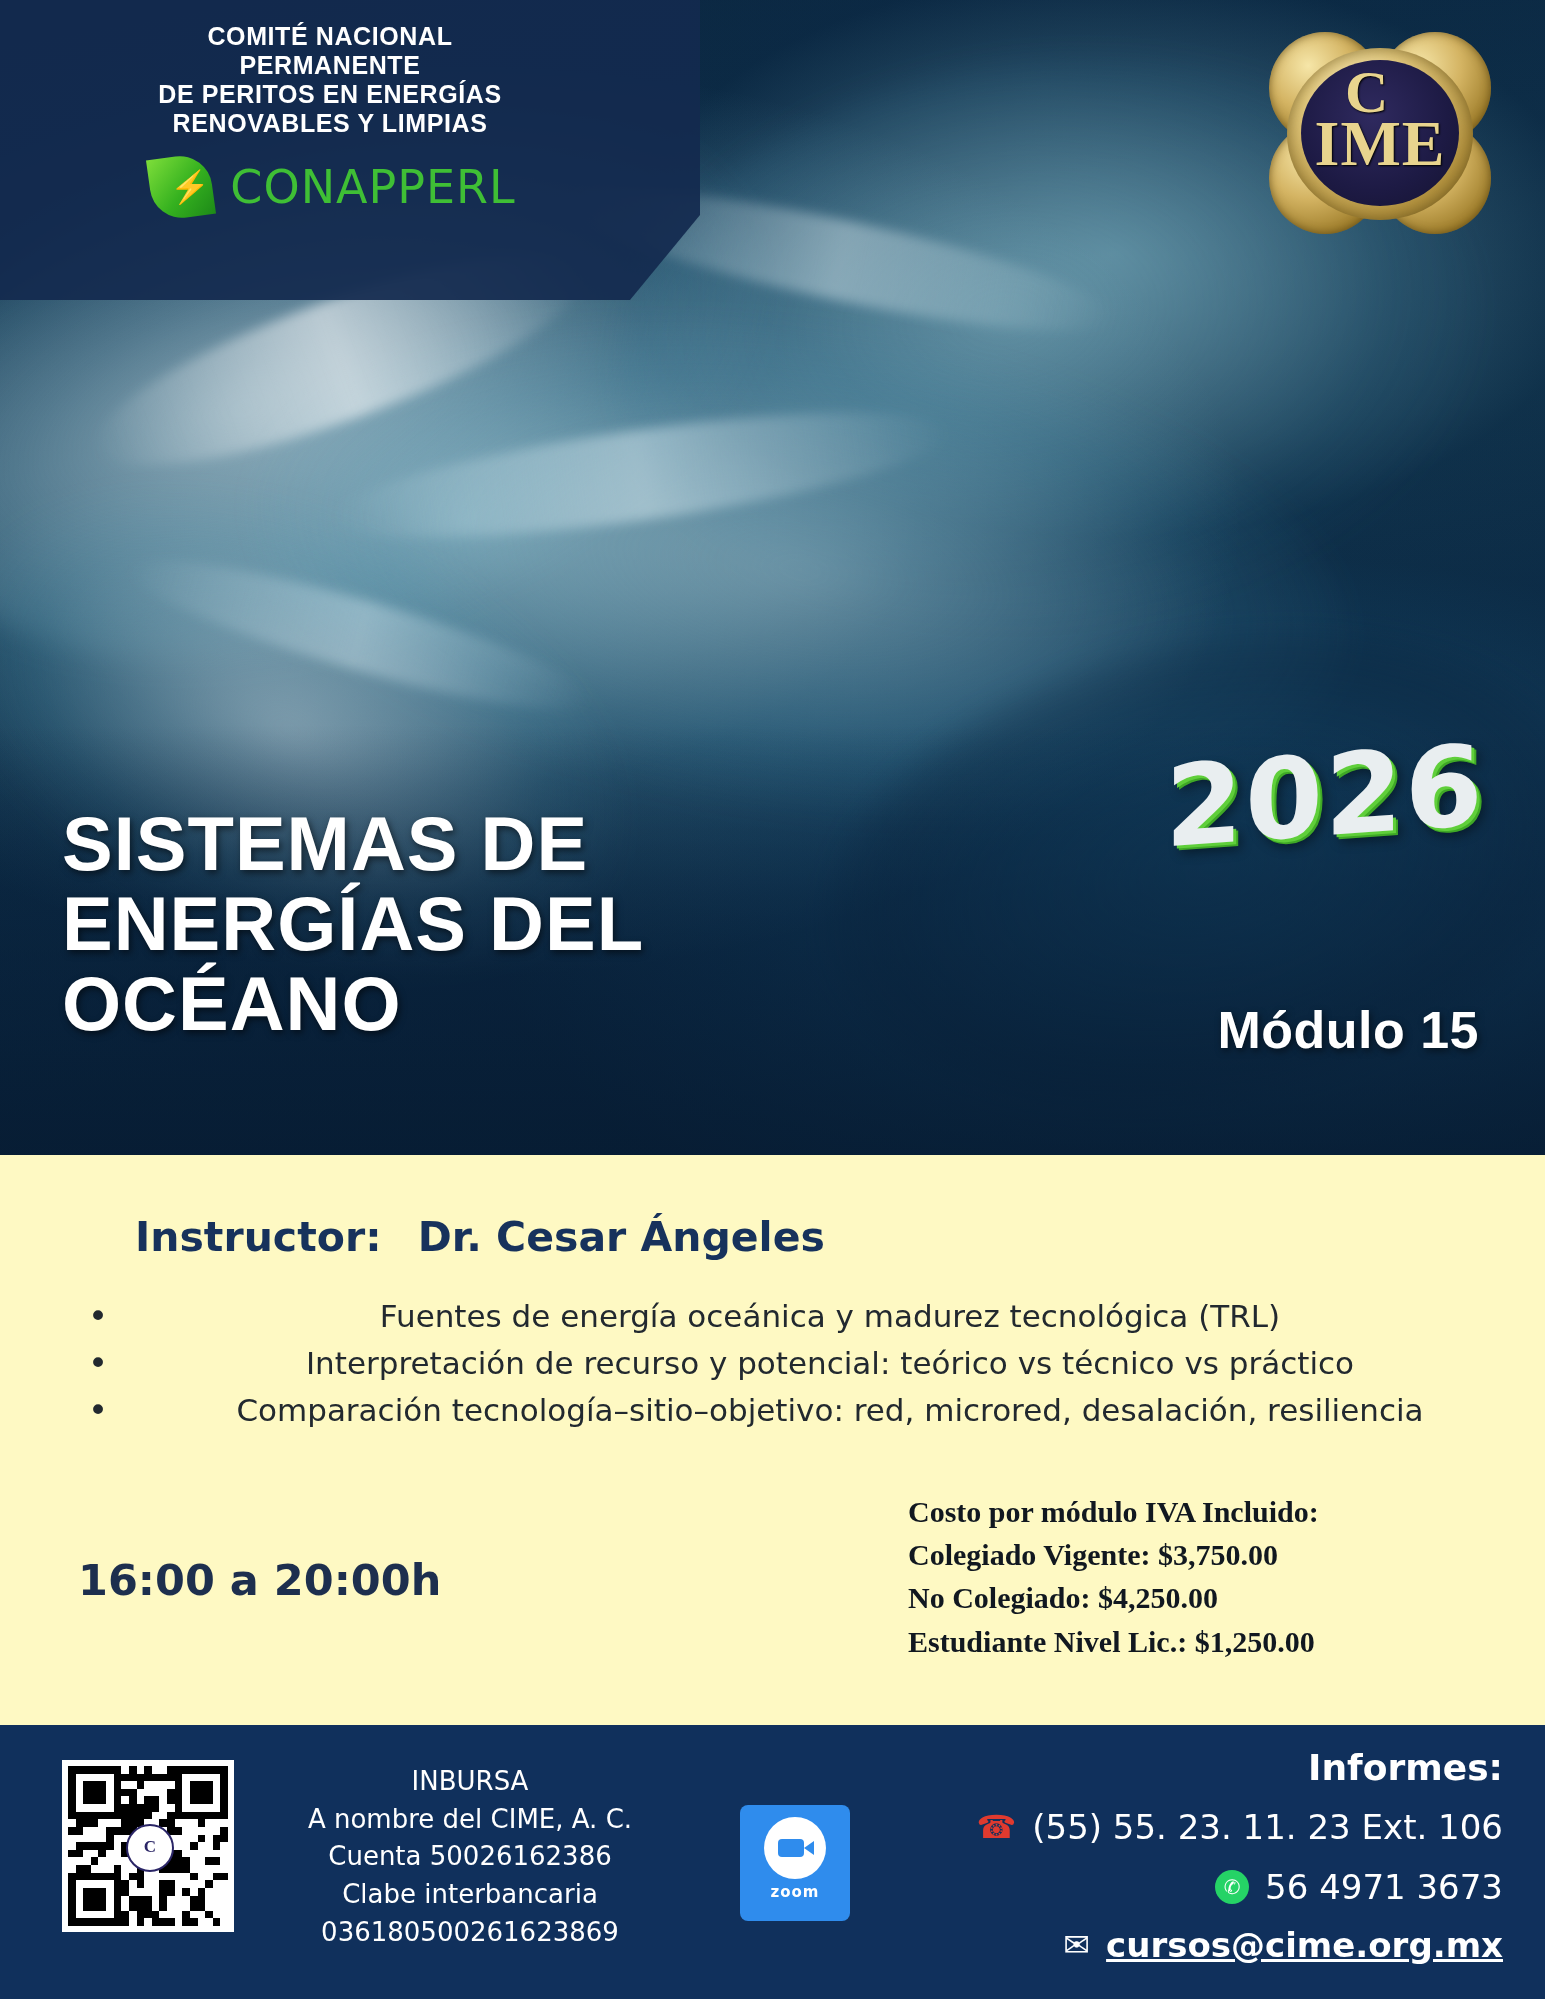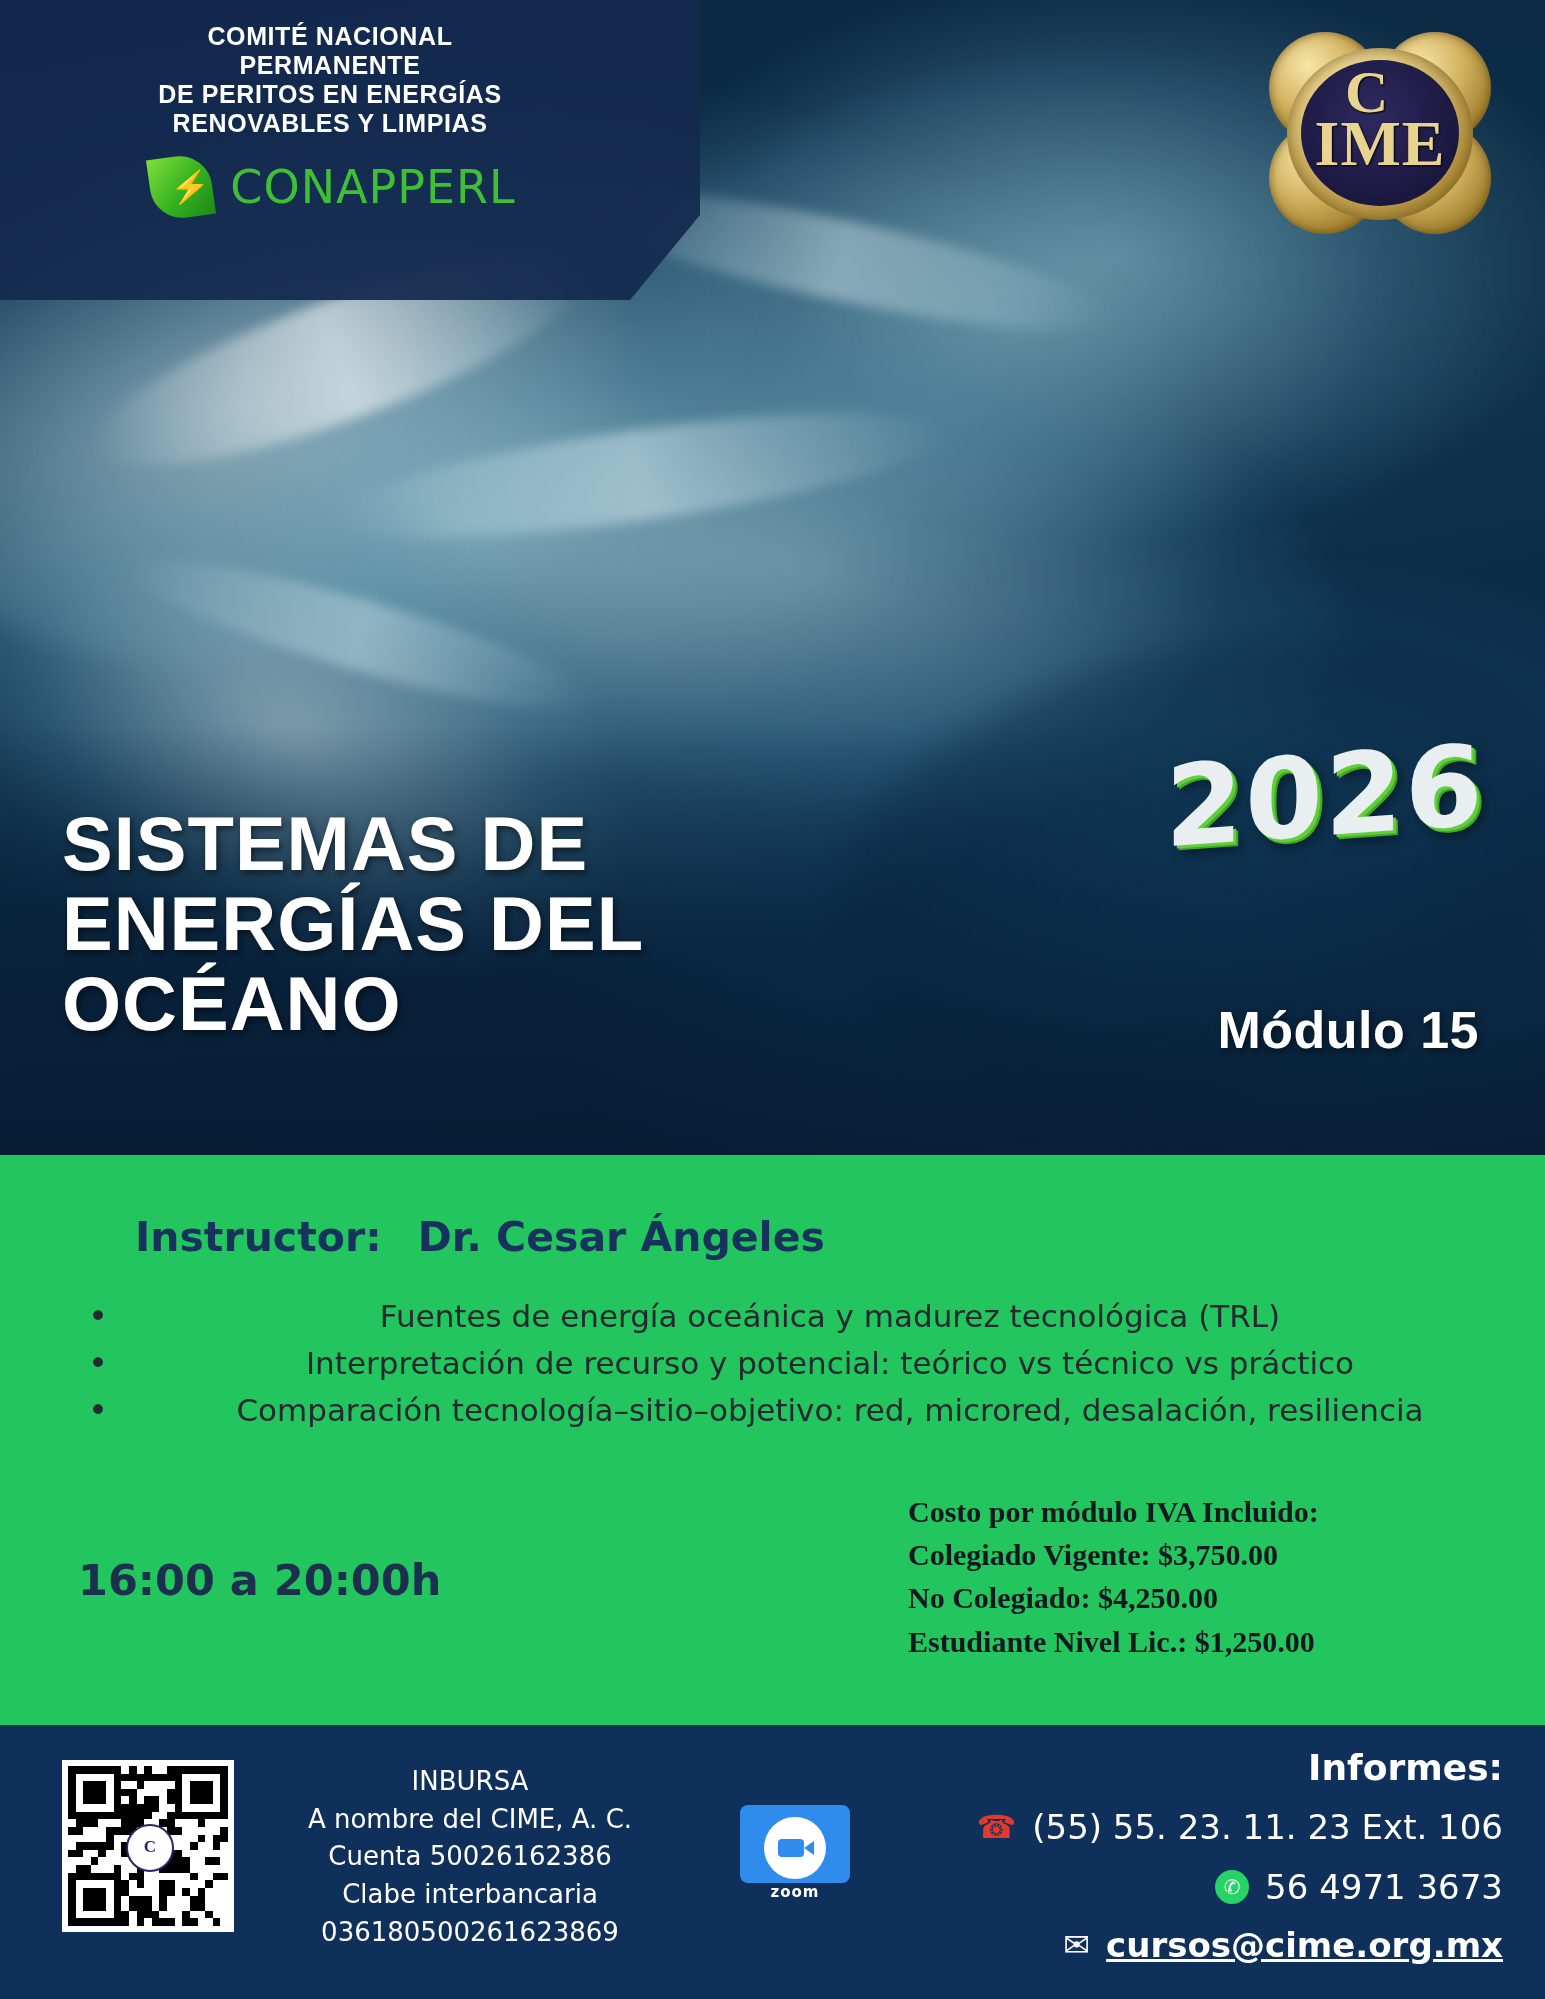--- a/index.html
+++ b/index.html
@@ -246,21 +246,21 @@
     text-shadow: 2px 3px 7px rgba(0,0,0,0.5);
     font-family: Liberation Sans, sans-serif;
   }
 
   
   .body-area {
     position: absolute;
     left: 0; top: 1155px;
     width: 1545px;
     height: 570px;
-    background: #22c55e;
+    background: #fef9c3;
   }
   .instructor {
     position: absolute;
     left: 135px; top: 58px;
     font-size: 41px;
     font-weight: bold;
     color: #17325c;
     font-family: "DejaVu Sans", sans-serif;
   }
   .instructor .name { margin-left: 22px; }
@@ -357,21 +357,21 @@
     text-align: center;
     color: #ffffff;
     font-size: 26px;
     line-height: 1.45;
     font-family: "DejaVu Sans", sans-serif;
   }
 
   .zoom-badge {
     position: absolute;
     left: 740px; top: 80px;
-    width: 110px; height: 78px;
+    width: 110px; height: 116px;
     background: #2f8ced;
     border-radius: 8px;
     text-align: center;
   }
   .zoom-circle {
     width: 62px; height: 62px;
     margin: 12px auto 0 auto;
     border-radius: 50%;
     background: #ffffff;
     position: relative;

